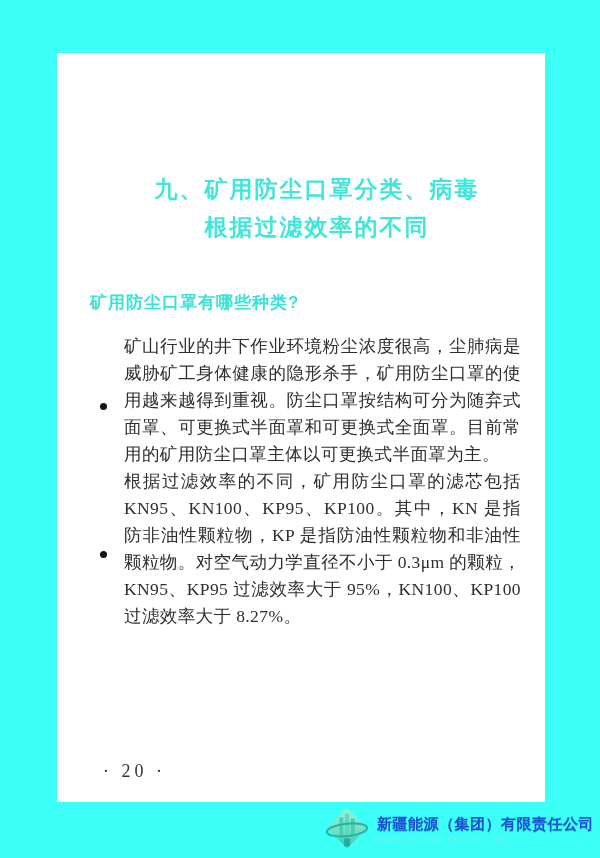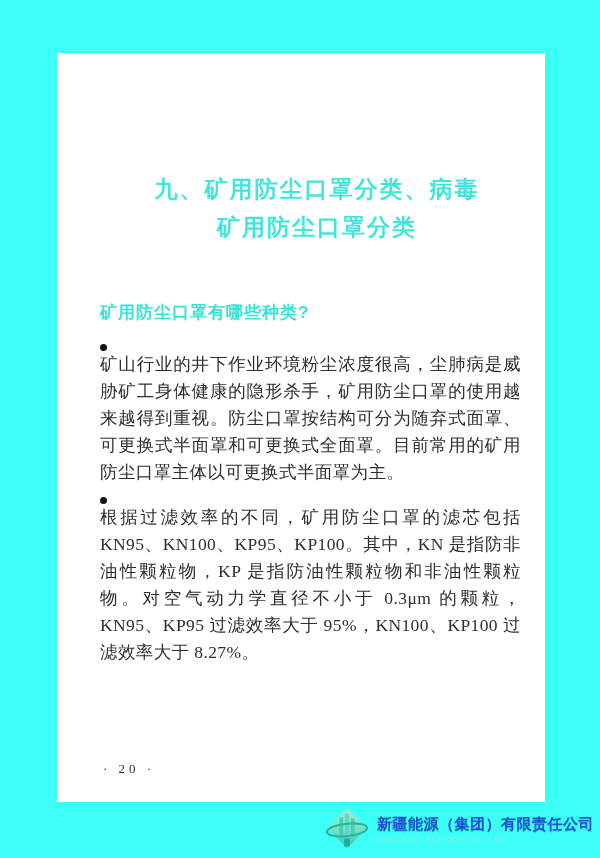--- a/index.html
+++ b/index.html
@@ -22,63 +22,63 @@
     top:118px;left:0;right:0;
     text-align:center;
     color:#41E6DA;
     font-size:23px;
     font-weight:bold;
     line-height:38px;
     letter-spacing:2px;
   }
   .doc-title .t-line{display:block;padding-left:32px;}
   .section-heading{
-    margin:10px;
+    margin:0;
     position:absolute;
     top:238px;left:33px;
     color:#38E2D5;
     font-family:"Liberation Sans","DejaVu Sans",sans-serif;
     font-size:17px;
     font-weight:bold;
     letter-spacing:1px;
   }
   .bullet-list{
     position:absolute;
     top:280px;left:0;
     margin:0;
     padding:0 24px 0 43px;
     list-style:none;
     width:488px;
     box-sizing:border-box;
   }
   .bullet-item{
     display:flex;
-    align-items:flex-start;
-    flex-direction:column;
+    align-items:center;
+    gap:17px;
   }
   .bullet-dot{
     flex:0 0 auto;
     width:7px;height:7px;
     margin-top:11px;
     border-radius:50%;
     background:#141414;
   }
   .bullet-text{
     flex:1 1 auto;
     color:#2e2e2e;
     font-size:17.5px;
     line-height:27px;
     text-align:justify;
     letter-spacing:0.4px;
   }
   .page-number{
     position:absolute;
     top:708px;left:46px;
     color:#333333;
-    font-size:13px;
+    font-size:18px;
     letter-spacing:4px;
   }
   .footer-brand{
     position:absolute;
     right:6px;bottom:4px;
     height:50px;
     display:flex;
     align-items:center;
     gap:7px;
   }
@@ -102,21 +102,21 @@
 </style>
 </head>
 <body>
 
 <div class="canvas">
 
   <div class="sheet">
 
     <h1 class="doc-title">
       <span class="t-line">九、矿用防尘口罩分类、病毒</span>
-      <span class="t-line">矿用防尘口罩分类</span>
+      <span class="t-line">根据过滤效率的不同</span>
     </h1>
 
     <h2 class="section-heading">矿用防尘口罩有哪些种类?</h2>
 
     <ul class="bullet-list">
       <li class="bullet-item">
         <span class="bullet-dot"></span>
         <span class="bullet-text">矿山行业的井下作业环境粉尘浓度很高，尘肺病是威胁矿工身体健康的隐形杀手，矿用防尘口罩的使用越来越得到重视。防尘口罩按结构可分为随弃式面罩、可更换式半面罩和可更换式全面罩。目前常用的矿用防尘口罩主体以可更换式半面罩为主。</span>
       </li>
       <li class="bullet-item">

